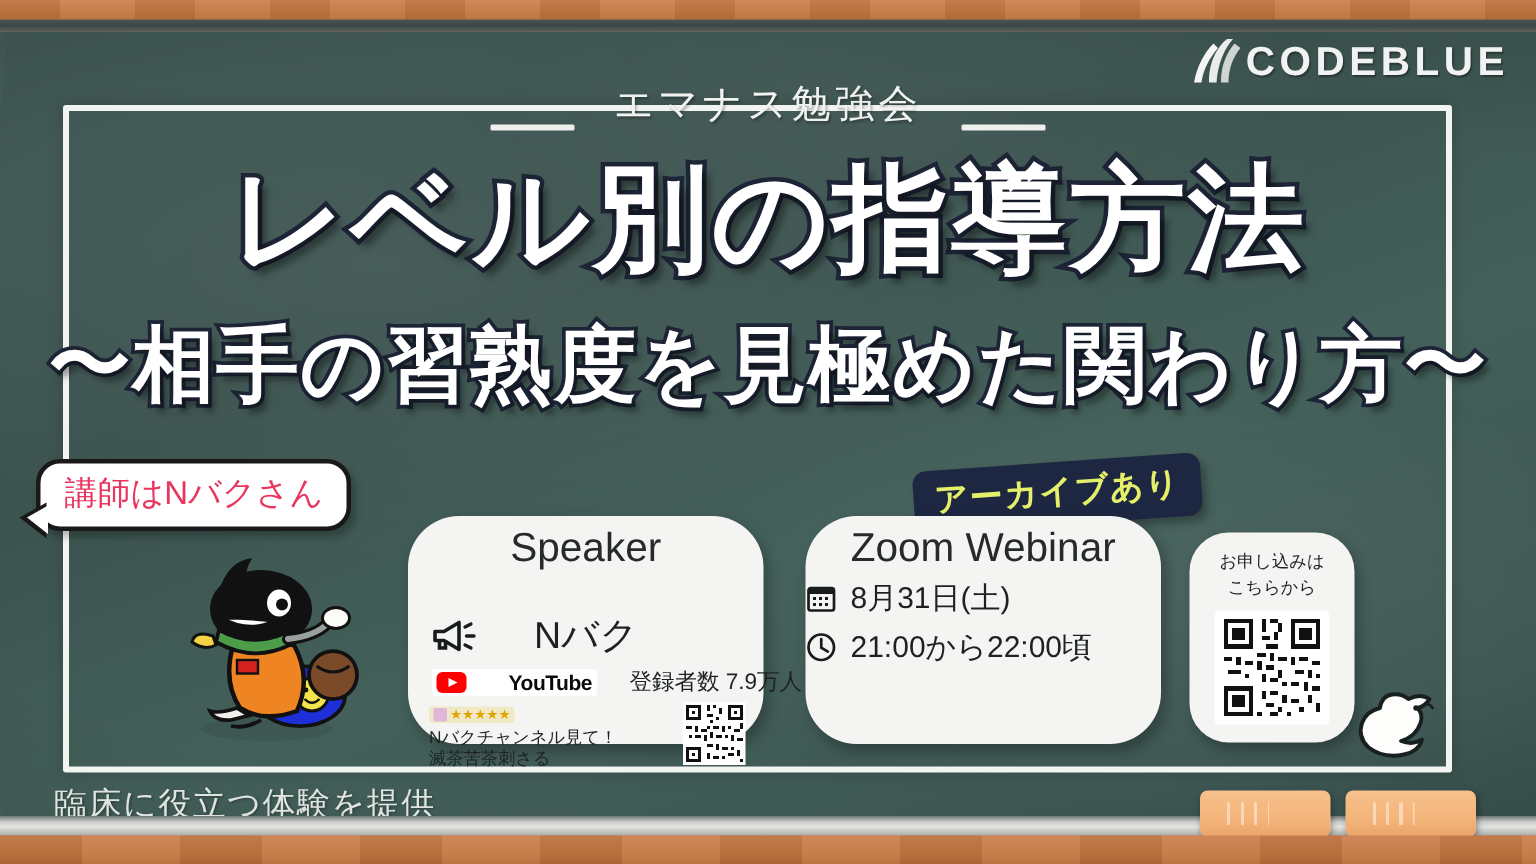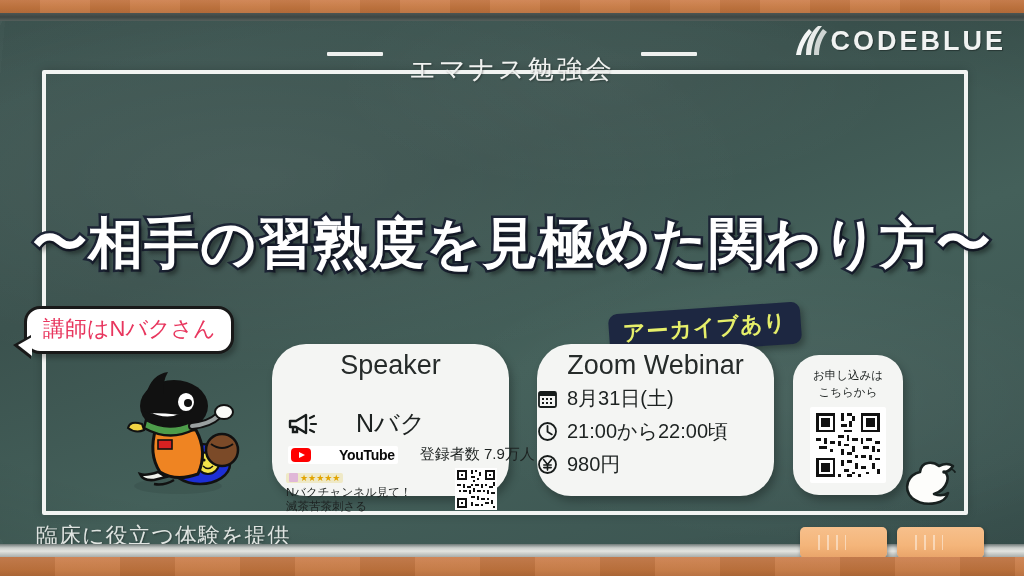--- a/index.html
+++ b/index.html
@@ -83,21 +83,21 @@
   .logo-text {
     font-size:27px; letter-spacing:3px; font-weight:700;
     color:#f1f3f2; line-height:1;
     font-family:"Liberation Sans", sans-serif;
     text-shadow: 1px 1px 1px rgba(0,0,0,.35);
   }
 
   
   .eyebrow {
     position:absolute; left:0; top:52px; width:1024px;
-    display:flex; align-items:flex-start; justify-content:center; gap:26px;
+    display:flex; align-items:flex-end; justify-content:center; gap:26px;
   }
   .eyebrow .rule { width:56px; height:4px; background:#eef0ee; border-radius:1px; }
   .eyebrow .txt {
     color:#f0f2f0; font-size:26px; letter-spacing:3px;
     text-shadow: 1px 1px 2px rgba(0,0,0,.35);
   }
 
   
   .title-main {
     position:absolute; left:0; top:108px; width:1024px; text-align:center;
@@ -261,20 +261,21 @@
     </svg>
     <span class="logo-text">CODEBLUE</span>
   </div>
 
   <div class="eyebrow">
     <span class="rule"></span>
     <span class="txt">エマナス勉強会</span>
     <span class="rule"></span>
   </div>
 
+  <div class="title-main">レベル別の指導方法</div>
   <div class="title-sub">〜相手の習熟度を見極めた関わり方〜</div>
 
   <div class="bubble">
     <span class="bubble-tail"></span>
     <span class="bubble-tail-in"></span>
     <div class="bubble-text">講師はNバクさん</div>
   </div>
 
   <svg class="mascot" viewBox="0 0 132 130">
     <ellipse cx="66" cy="118" rx="44" ry="8" fill="#000" opacity=".08"></ellipse>
@@ -418,27 +419,20 @@
     </div>
 
     <div class="zm-line">
       <svg class="ico" viewBox="0 0 21 21">
         <circle cx="10.5" cy="10.5" r="8.5" fill="none" stroke="#171c1b" stroke-width="1.8"></circle>
         <path d="M10.5 5 v5.8 l4.4 2.6" fill="none" stroke="#171c1b" stroke-width="1.8" stroke-linecap="round"></path>
       </svg>
       <span>21:00から22:00頃</span>
     </div>
 
-    <div class="zm-line">
-      <svg class="ico" viewBox="0 0 21 21">
-        <circle cx="10.5" cy="10.5" r="8.5" fill="none" stroke="#171c1b" stroke-width="1.8"></circle>
-        <path d="M6.5 5.5 L10.5 10.5 L14.5 5.5 M6.8 11 h7.4 M6.8 13.6 h7.4 M10.5 10.5 v5.6" fill="none" stroke="#171c1b" stroke-width="1.6" stroke-linecap="round"></path>
-      </svg>
-      <span>980円</span>
-    </div>
   </div>
 
   <div class="card card-qr">
     <div class="qr-title">お申し込みは</div>
     <div class="qr-title" style="padding-top:0">こちらから</div>
     <div class="qr-box">
       <svg width="70" height="70" viewBox="0 0 25 25" shape-rendering="crispEdges">
         <rect width="25" height="25" fill="#fff"></rect>
         <g fill="#111">
           <rect x="1" y="1" width="7" height="1"></rect>

